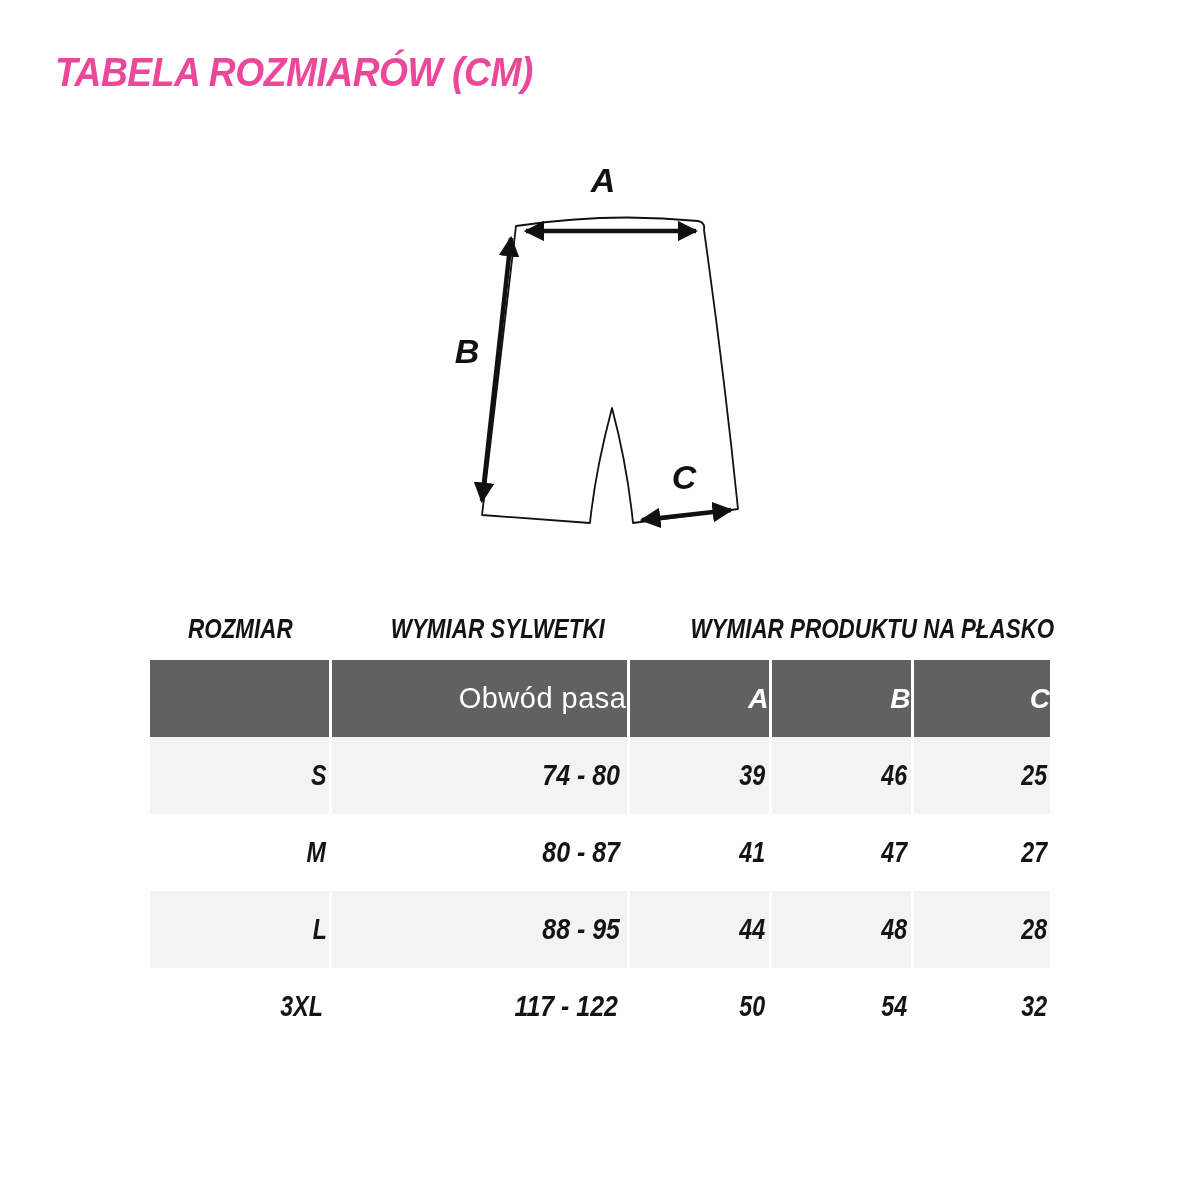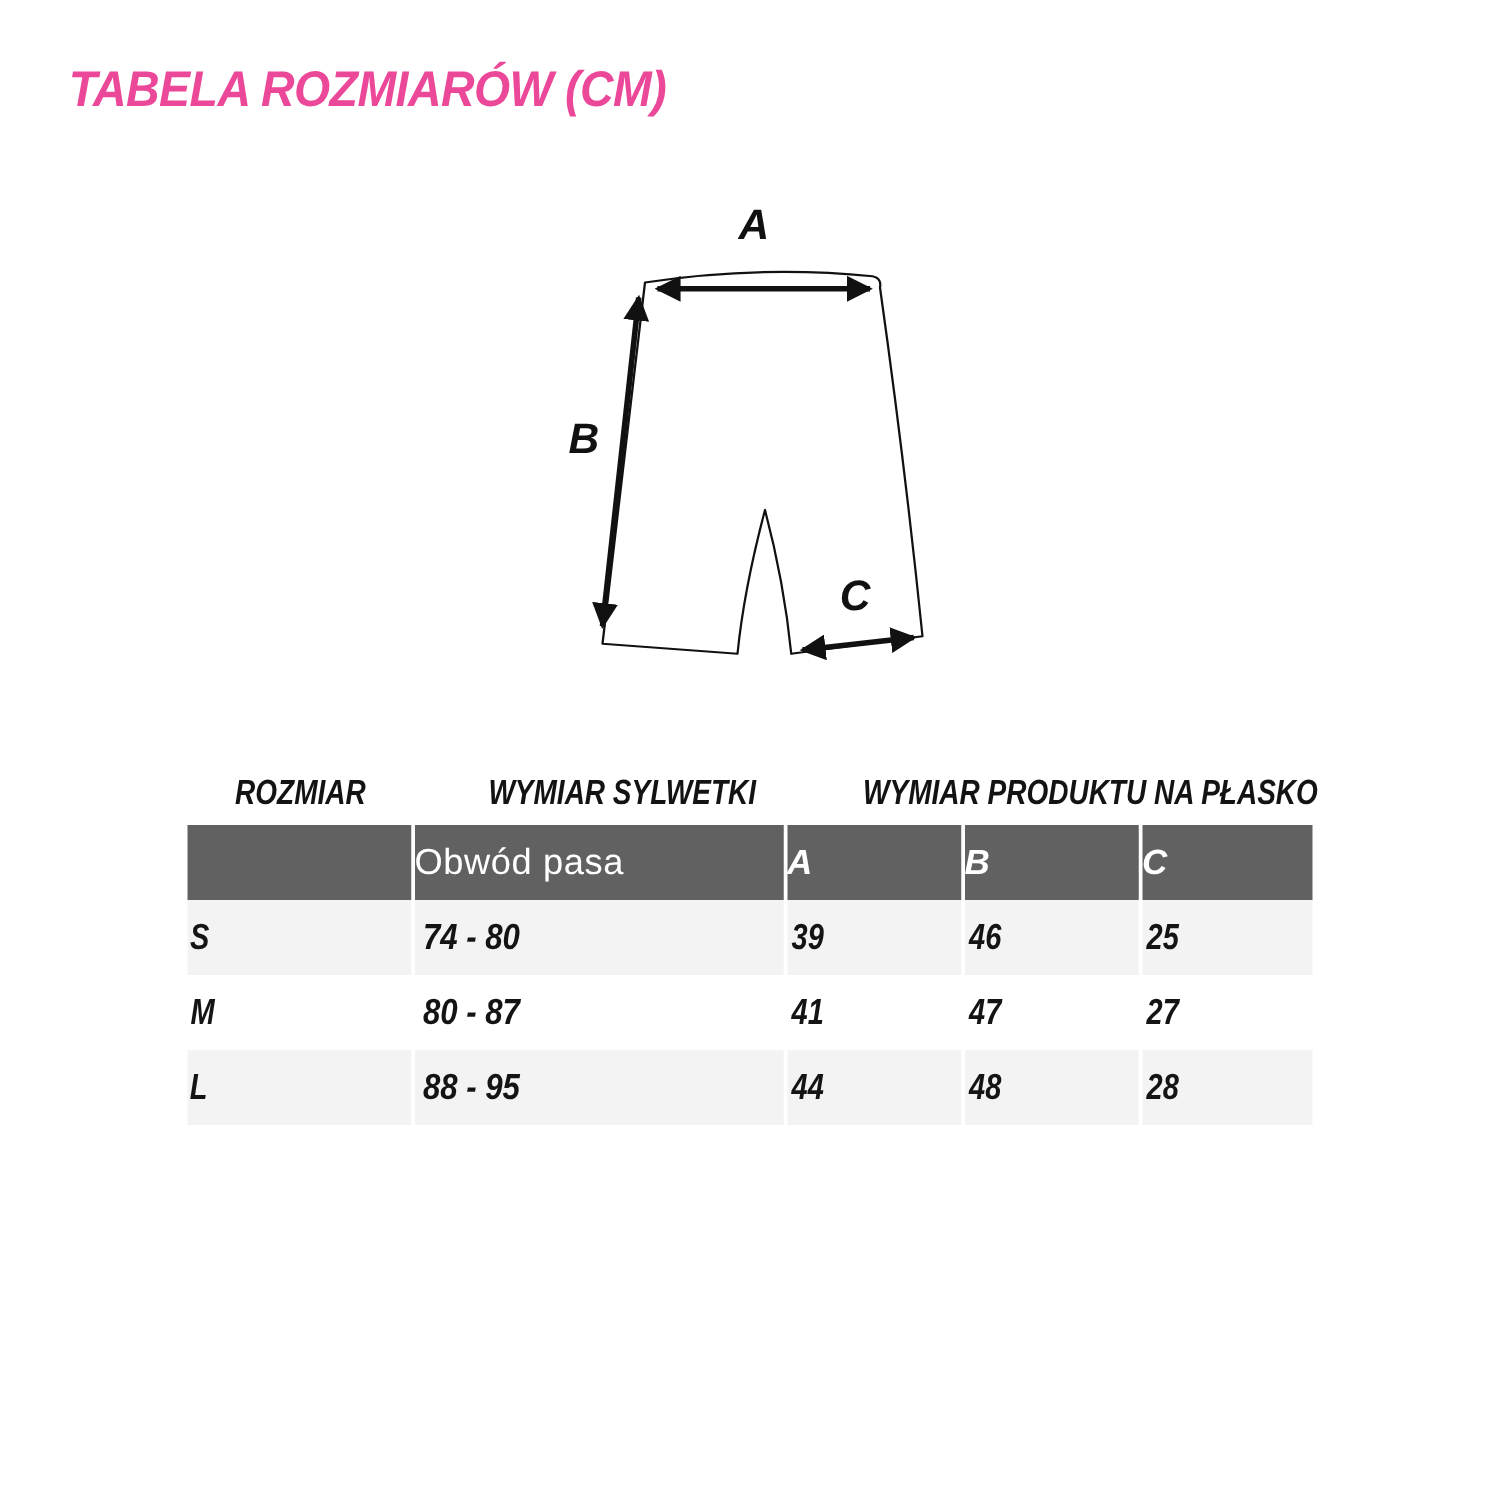--- a/index.html
+++ b/index.html
@@ -28,34 +28,34 @@
   .dlabel{
     font-size:34px;font-weight:700;font-style:italic;color:#111;
     text-align:center;width:40px;line-height:36px;
   }
   #label-a{left:583px;top:162px;}
   #label-b{left:447px;top:333px;}
   #label-c{left:664px;top:459px;}
 
   
   .ghead{
-    top:608px;height:42px;display:flex;align-items:flex-end;justify-content:center;
+    top:608px;height:42px;display:flex;align-items:center;justify-content:center;
     font-size:28px;font-weight:700;font-style:italic;color:#131313;
   }
   .g-size{left:150px;width:180px;}
   .g-body{left:349px;width:298px;}
   .g-product{left:661px;width:422px;}
 
   
   .size-table-wrap{left:150px;top:660px;width:900px;}
   table.size-table{
     border-collapse:collapse;table-layout:fixed;width:900px;
   }
   table.size-table td{
-    text-align:left;vertical-align:middle;height:60px;padding:0;
+    text-align:right;vertical-align:middle;height:77px;padding:0;
     font-size:29px;font-style:italic;font-weight:700;color:#141414;
   }
   table.size-table td + td{border-left:3px solid #ffffff;}
   tr.head-row td{
     background:var(--header-bg);color:var(--header-text);
   }
   tr.head-row td.waist-head{
     font-style:normal;font-weight:400;font-size:29px;letter-spacing:.5px;
   }
   tr.head-row td.abc-head{font-size:28px;}
@@ -142,15 +142,22 @@
       <tr class="alt">
         <td><span class="cnd">L</span></td>
         <td><span class="cnd-mid">88 - 95</span></td>
         <td><span class="cnd">44</span></td>
         <td><span class="cnd">48</span></td>
         <td><span class="cnd">28</span></td>
       </tr>
 
 
 
+      <tr>
+        <td><span class="cnd">3XL</span></td>
+        <td><span class="cnd-mid">117 - 122</span></td>
+        <td><span class="cnd">50</span></td>
+        <td><span class="cnd">54</span></td>
+        <td><span class="cnd">32</span></td>
+      </tr>
     </tbody>
   </table>
 </div>
 
 </body></html>

